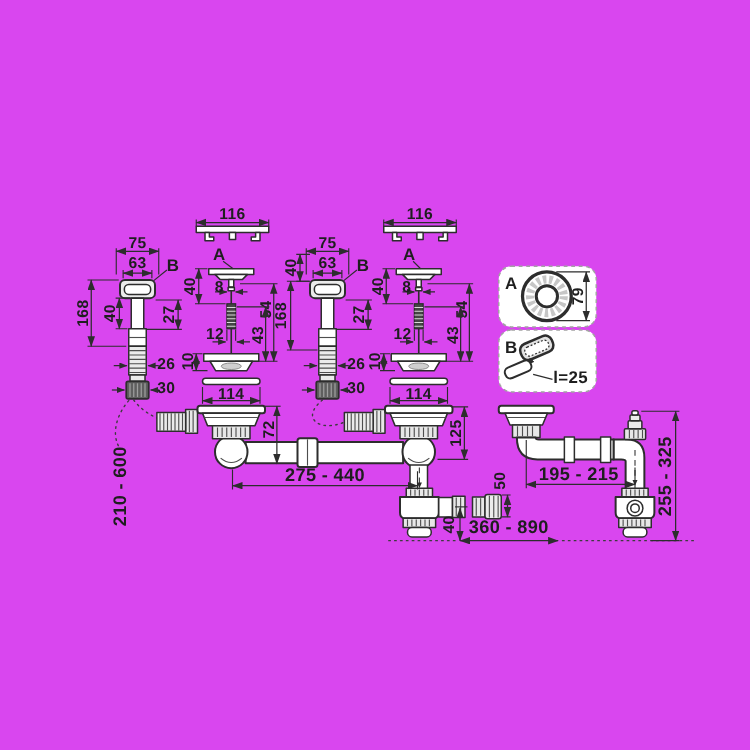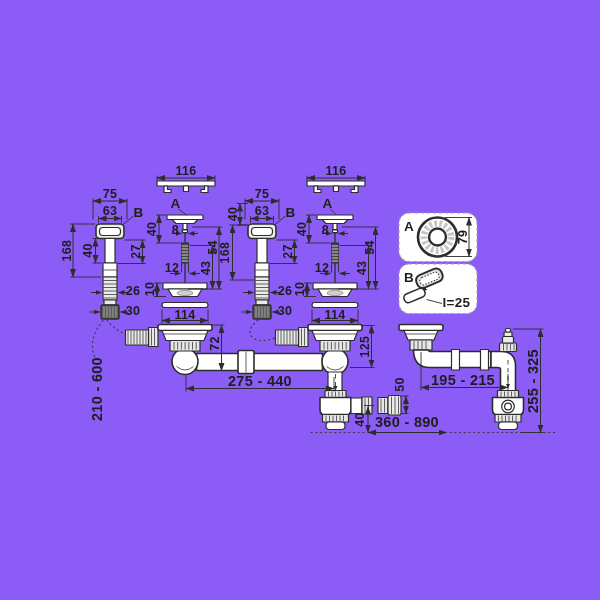--- a/index.html
+++ b/index.html
@@ -1,16 +1,16 @@
 <!DOCTYPE html>
 <html><head>
 <meta charset="utf-8">
 <style>
   html,body{margin:0;padding:0;background:#fff;}
-  .canvas{width:600px;height:600px;background:#8b5cf6;position:relative;overflow:hidden;}
+  .canvas{width:600px;height:600px;background:#d946ef;position:relative;overflow:hidden;}
   svg{display:block;}
   .hw{stroke:#2d2d2d;stroke-width:1.6;fill:#ffffff;stroke-linejoin:round;stroke-linecap:round;}
   .hw2{stroke:#2d2d2d;stroke-width:1.2;fill:#ffffff;stroke-linejoin:round;}
   .fillg{fill:#ebebeb;}
   .filln{fill:#e7e7e7;}
   .rib{stroke:#4e4e4e;stroke-width:.9;fill:none;}
   .ribl{stroke:#9e9e9e;stroke-width:1;fill:none;}
   .thread{stroke:#d9d9d9;stroke-width:.9;fill:none;}
   .ext{stroke:#2d2d2d;stroke-width:.9;fill:none;}
   .dim{stroke:#2d2d2d;stroke-width:1;fill:none;}

